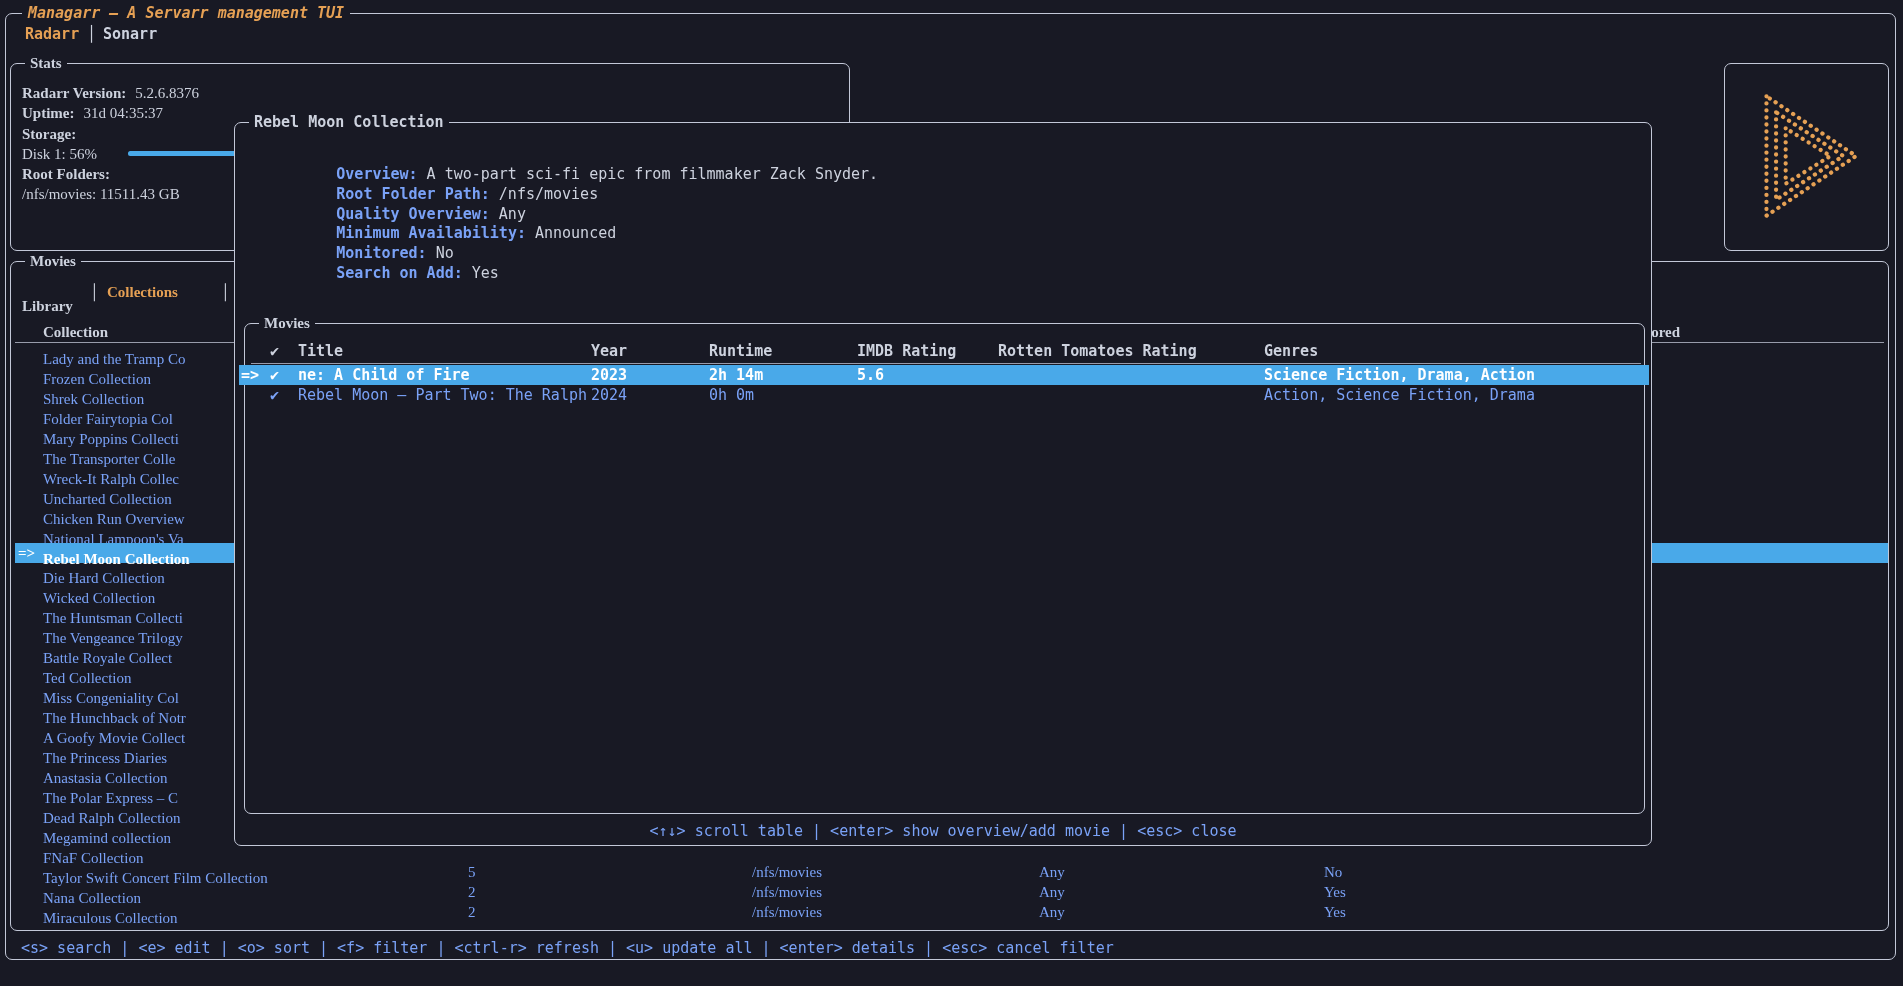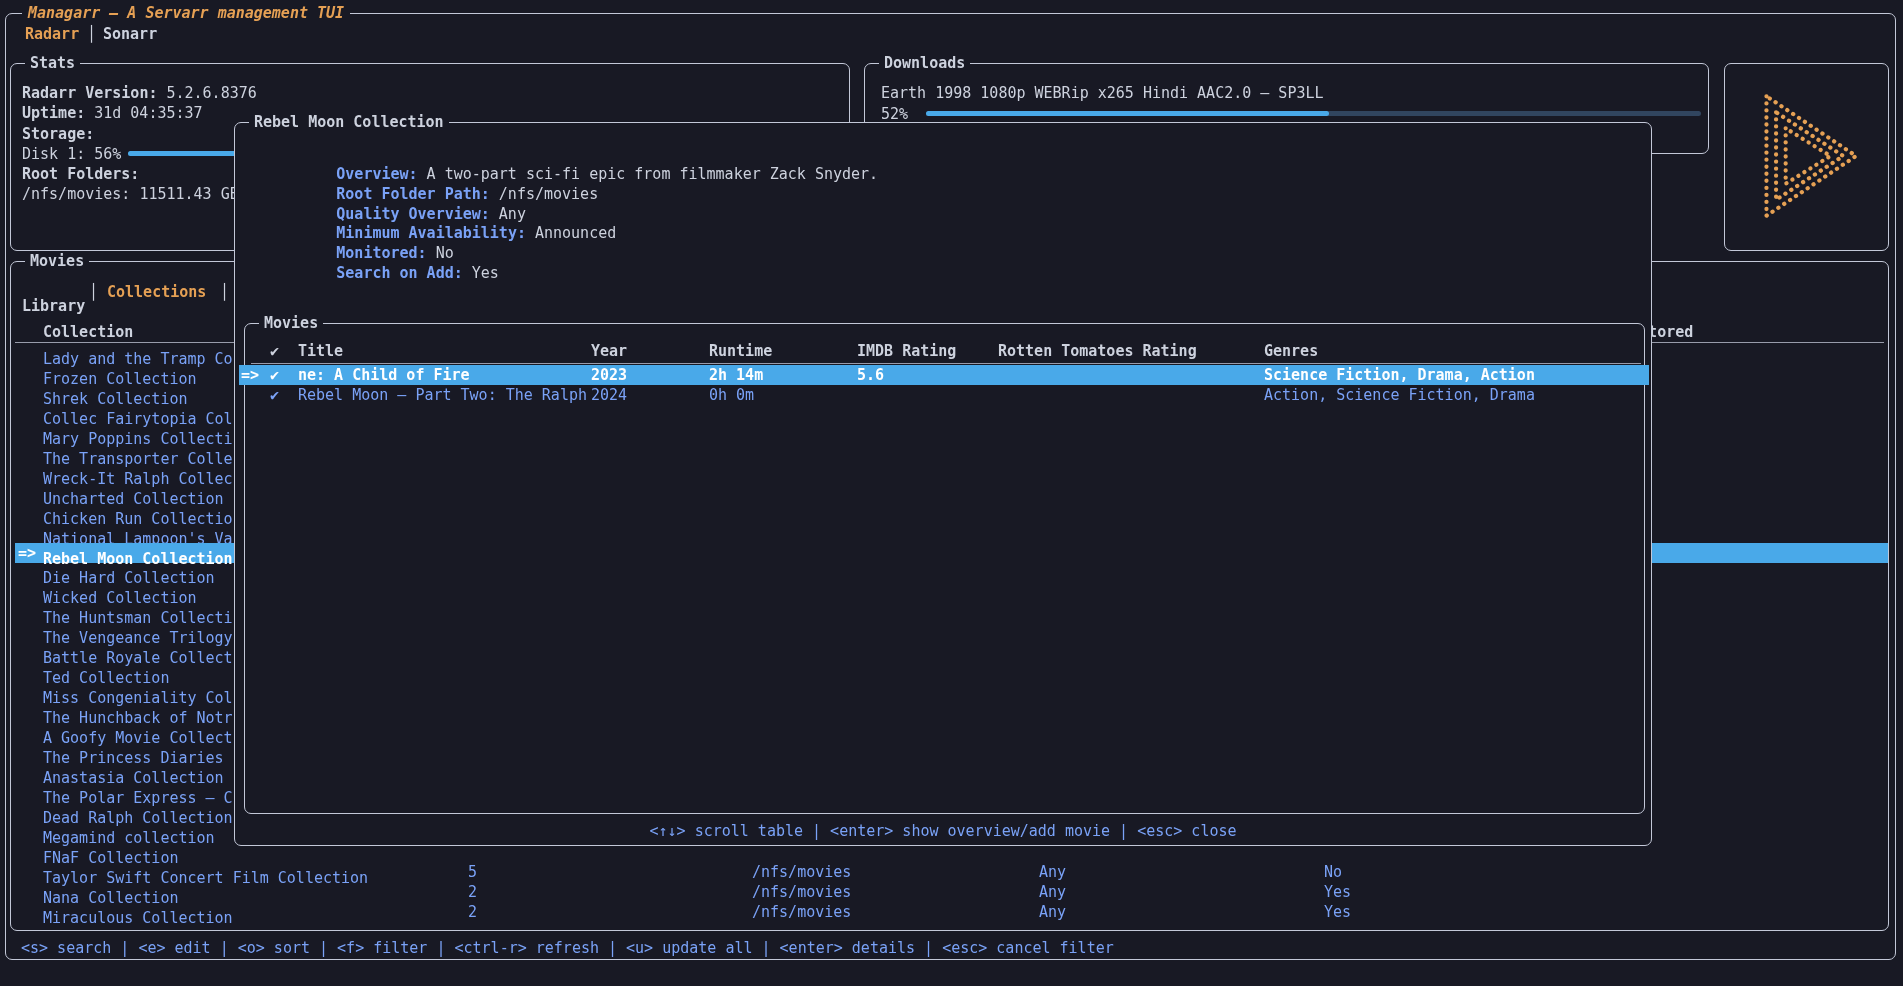--- a/index.html
+++ b/index.html
@@ -3,21 +3,21 @@
 <meta charset="utf-8">
 <style>
   :root{
     --c-bg:#181924; --c-fg:#cdd2de; --c-border:#c3c8d8; --c-blue:#7aa2f7;
     --c-accent:#e5a054; --c-hl:#49a9e9; --c-hlfg:#ffffff; --c-bar:#49a9e9; --c-bar-empty:#31455f;
   }
   html,body{margin:0;padding:0;background:var(--c-bg);}
   body{width:1903px;height:986px;overflow:hidden;
        font-family:"DejaVu Sans Mono","Liberation Mono",monospace;font-size:15px;color:var(--c-fg);}
   .screen{position:relative;width:1903px;height:986px;background:var(--c-bg);}
-  .box{position:absolute;border:1px solid var(--c-border);border-radius:7px;box-sizing:border-box;}
+  .box{position:absolute;border:1px solid var(--c-border);border-radius:7px;box-sizing:border-box;font-family:Liberation Serif, serif;}
   .box-title{position:absolute;top:-11px;left:14px;background:var(--c-bg);padding:0 5px;
              font-weight:bold;color:var(--c-fg);line-height:20px;white-space:pre;}
   .t{position:absolute;line-height:20px;white-space:pre;}
   .bold{font-weight:bold}
   .italic{font-style:italic}
   .fg{color:var(--c-fg)}
   .blue{color:var(--c-blue)}
   .orange{color:var(--c-accent)}
   .on-border{background:var(--c-bg);padding:0 6px;}
   .rule{position:absolute;height:1px;background:var(--c-border);opacity:.75;}
@@ -81,28 +81,20 @@
     <div class="t" style="left:11px;top:39px"><span class="bold fg">Uptime:</span><span class="fg sp">31d 04:35:37</span></div>
     <div class="t bold fg" style="left:11px;top:60px">Storage:</div>
     <div class="t fg" style="left:11px;top:80px">Disk 1: 56%</div>
     <div class="bar" style="left:117px;top:87px;width:713px">
         <div class="bar-fill" style="width: 56%;"></div>
       </div>
     <div class="t bold fg" style="left:11px;top:100px">Root Folders:</div>
     <div class="t fg" style="left:11px;top:120px">/nfs/movies: 11511.43 GB</div>
   </div>
 
-  <div class="box" style="left:864px;top:63px;width:845px;height:91px">
-    <span class="box-title">Downloads</span>
-    <div class="t fg" style="left:16px;top:19px">Earth 1998 1080p WEBRip x265 Hindi AAC2.0 – SP3LL</div>
-    <div class="t fg" style="left:16px;top:40px">52%</div>
-    <div class="bar" style="left:61px;top:47px;width:775px">
-        <div class="bar-fill" style="width: 52%;"></div>
-      </div>
-  </div>
 
   <div class="box" style="left:1724px;top:63px;width:165px;height:188px">
     <svg width="128" height="150" viewBox="0 0 120 140" style="position:absolute;left:18px;top:17px">
       <path d="M22 14 L22 126 L106 70 Z" fill="none" stroke="var(--c-accent)" stroke-width="4" stroke-dasharray="0.1 6.5" stroke-linecap="round" stroke-linejoin="round"></path>
       <path d="M31 29 L31 111 L94 70 Z" fill="none" stroke="var(--c-accent)" stroke-width="4" stroke-dasharray="0.1 6.5" stroke-linecap="round" stroke-linejoin="round"></path>
       <path d="M40 44 L40 96 L82 70 Z" fill="none" stroke="var(--c-accent)" stroke-width="4" stroke-dasharray="0.1 6.5" stroke-linecap="round" stroke-linejoin="round"></path>
     </svg>
   </div>
 
   <div class="box" style="left:10px;top:261px;width:1879px;height:670px">
@@ -143,21 +135,21 @@
           <span class="name">Shrek Collection</span>
           <span class="count"></span>
           <span class="root"></span>
           <span class="quality"></span>
           <span class="search"></span>
           <span class="monitored"></span>
         </div>
 
         <div class="c-row" style="--i: 3;">
 
-          <span class="name">Collec Fairytopia Col</span>
+          <span class="name">Folder Fairytopia Col</span>
           <span class="count"></span>
           <span class="root"></span>
           <span class="quality"></span>
           <span class="search"></span>
           <span class="monitored"></span>
         </div>
 
         <div class="c-row" style="--i: 4;">
 
           <span class="name">Mary Poppins Collecti</span>
@@ -193,21 +185,21 @@
           <span class="name">Uncharted Collection</span>
           <span class="count"></span>
           <span class="root"></span>
           <span class="quality"></span>
           <span class="search"></span>
           <span class="monitored"></span>
         </div>
 
         <div class="c-row" style="--i: 8;">
 
-          <span class="name">Chicken Run Collectio</span>
+          <span class="name">Chicken Run Overview</span>
           <span class="count"></span>
           <span class="root"></span>
           <span class="quality"></span>
           <span class="search"></span>
           <span class="monitored"></span>
         </div>
 
         <div class="c-row" style="--i: 9;">
 
           <span class="name">National Lampoon's Va</span>

